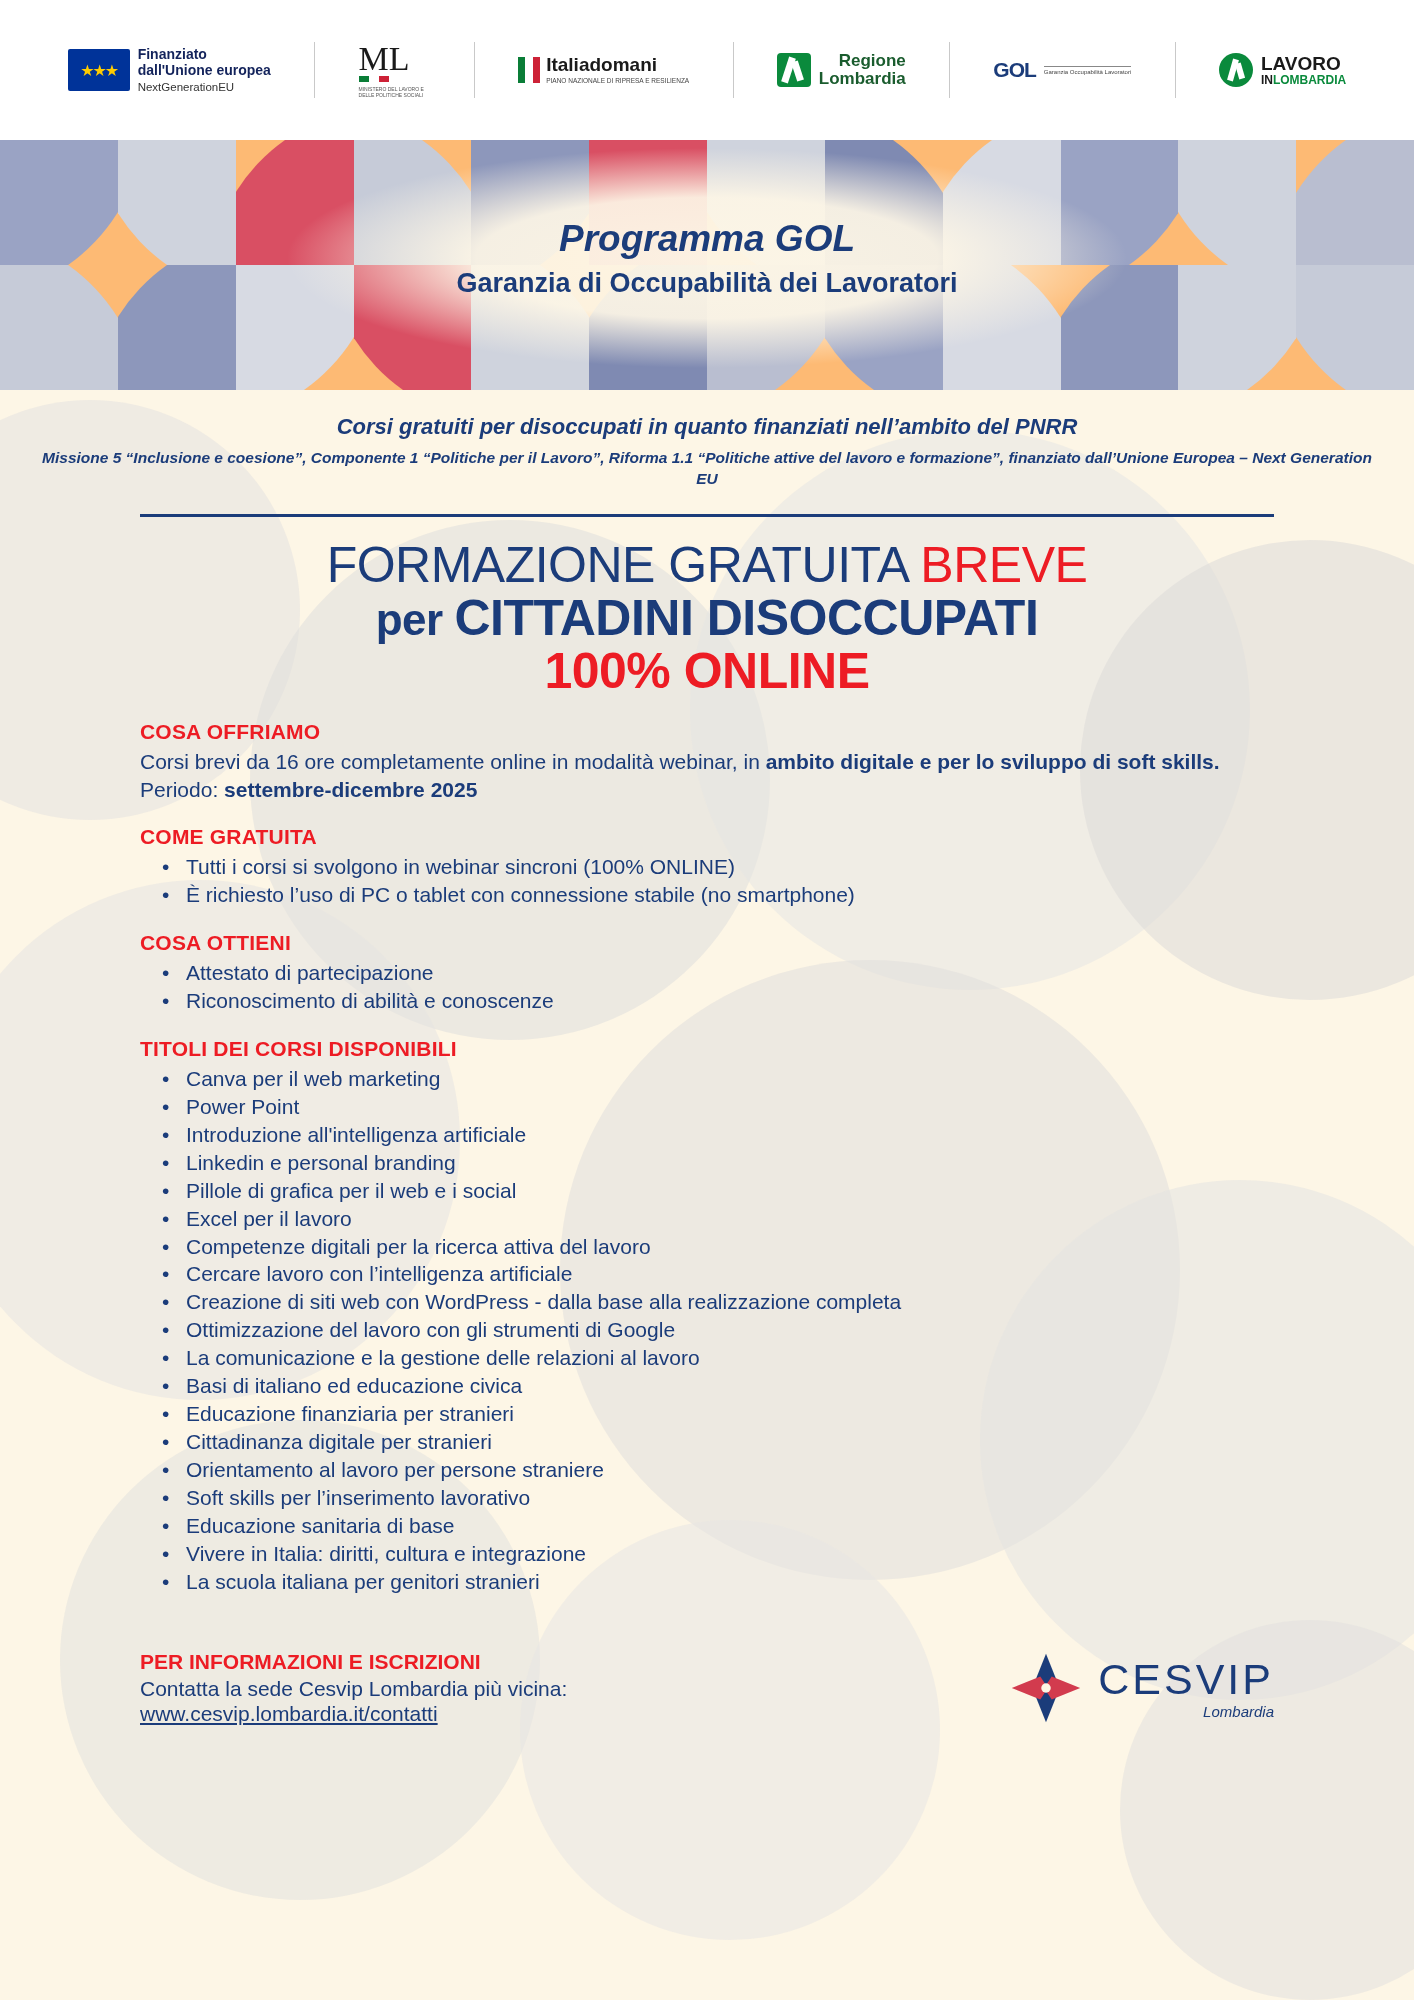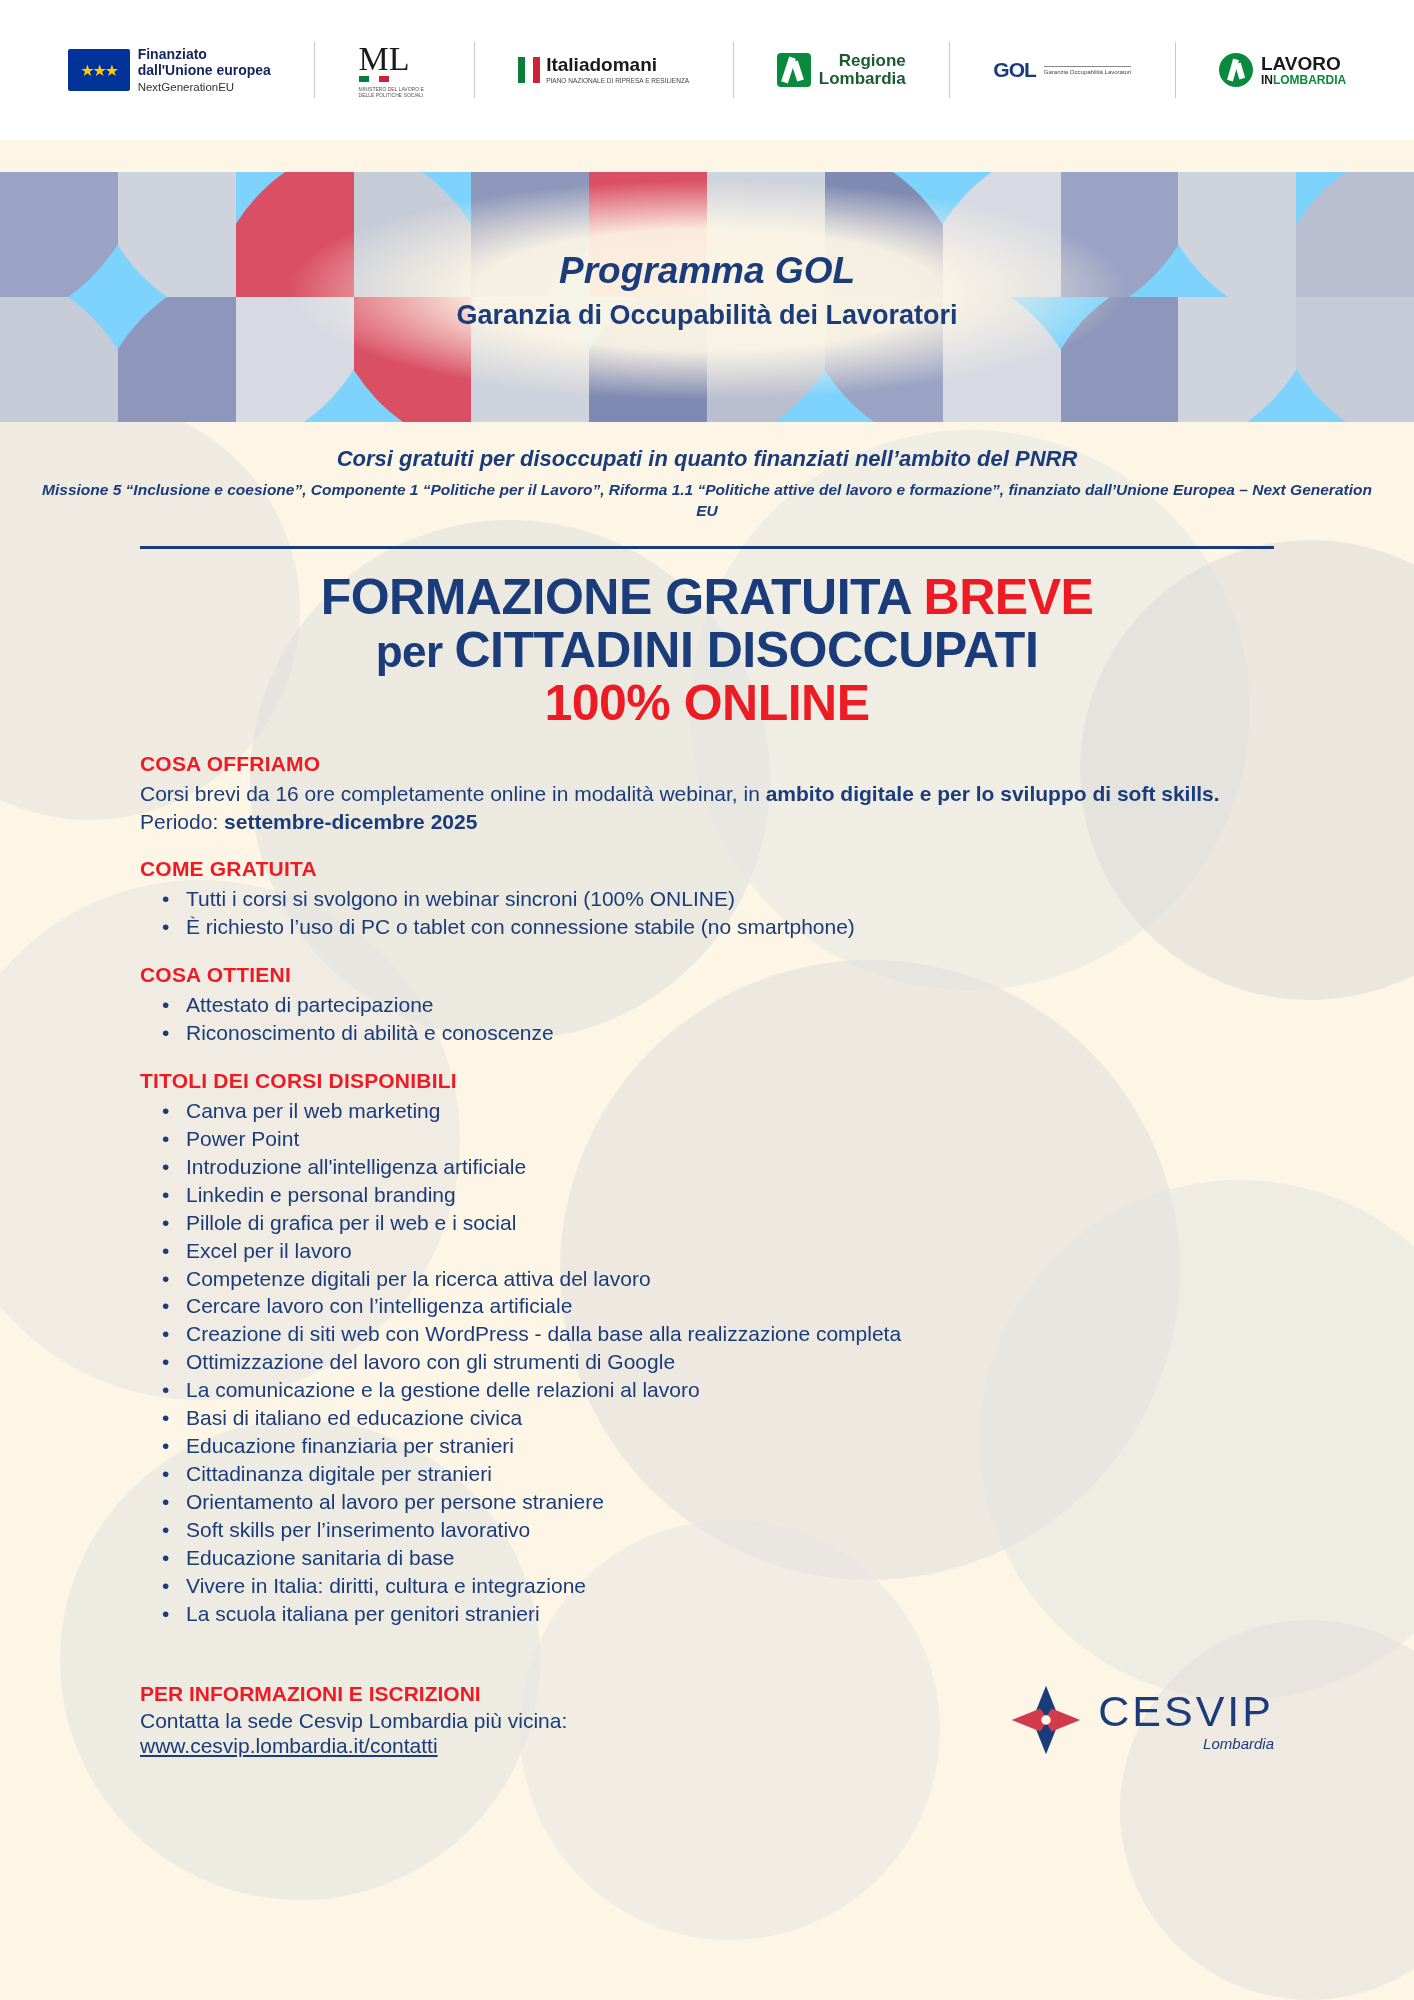--- a/index.html
+++ b/index.html
@@ -45,21 +45,21 @@
   .gol-sub{font-size:6px;color:#444;border-top:1px solid #888;padding-top:2px;margin-top:1px;}
   .lav-circle{width:34px;height:34px;border-radius:50%;background:#0a8a3c;position:relative;}
   .lav-circle:before{content:"";position:absolute;left:11px;top:6px;width:6px;height:22px;background:#fff;transform:rotate(16deg);}
   .lav-circle:after{content:"";position:absolute;left:18px;top:10px;width:6px;height:16px;background:#fff;transform:rotate(-16deg);}
   .lav-txt{font-size:19px;font-weight:bold;color:#1a1a1a;line-height:1.05;}
   .lav-txt small{display:block;font-size:12px;font-weight:bold;color:#1a1a1a;}
   .lav-txt small b{color:#0a8a3c;}
 
   
   .banner{
-    position:relative;z-index:4;height:250px;overflow:hidden;background:#7dd3fc;margin-top:32px;
+    position:relative;z-index:4;height:250px;overflow:hidden;background:#fdba74;
   }
   .pattern{position:absolute;inset:0;display:grid;grid-template-columns:repeat(12,1fr);grid-template-rows:repeat(2,1fr);}
   .pcell{position:relative;overflow:hidden;}
   .pshape{position:absolute;width:150%;height:150%;}
   .banner-title{
     position:absolute;left:0;right:0;top:78px;text-align:center;z-index:3;
   }
   .banner-title h1{
     margin:0;font-size:37px;font-style:italic;font-weight:bold;color:#1b3c7a;
     font-family:"Liberation Sans",sans-serif;
@@ -69,21 +69,21 @@
 
   
   .pnrr{position:relative;z-index:4;text-align:center;padding:24px 40px 10px;}
   .pnrr .l1{font-size:22px;font-style:italic;font-weight:bold;color:#1b3c7a;}
   .pnrr .l2{font-size:15.5px;font-style:italic;font-weight:bold;color:#1b3c7a;line-height:1.35;margin-top:8px;}
 
   
   .content{position:relative;z-index:4;padding:0 140px;box-sizing:border-box;}
   .rule{height:3px;background:#1b3c7a;margin:14px 0 22px;}
   .headline{text-align:center;line-height:1.06;}
-  .headline .l1{font-size:50px;font-weight:bold;color:#1b3c7a;letter-spacing:-.5px;}
+  .headline .l1{font-size:50px;font-weight:normal;color:#1b3c7a;letter-spacing:-.5px;}
   .headline .l1 .red{color:#ed1c24;}
   .headline .l2{font-size:50px;font-weight:bold;color:#1b3c7a;letter-spacing:-.5px;}
   .headline .l2 .small{font-size:44px;}
   .headline .l3{font-size:50px;font-weight:bold;color:#ed1c24;letter-spacing:-.5px;}
 
   .sec{margin-top:22px;}
   .sec-title{font-size:21px;font-weight:bold;color:#ed1c24;letter-spacing:.2px;}
   .sec-body{font-size:21px;color:#1b3c7a;line-height:1.32;margin-top:4px;}
   .sec-body b{font-weight:bold;}
   ul.bullets{margin:4px 0 0;padding-left:46px;list-style:none;}

